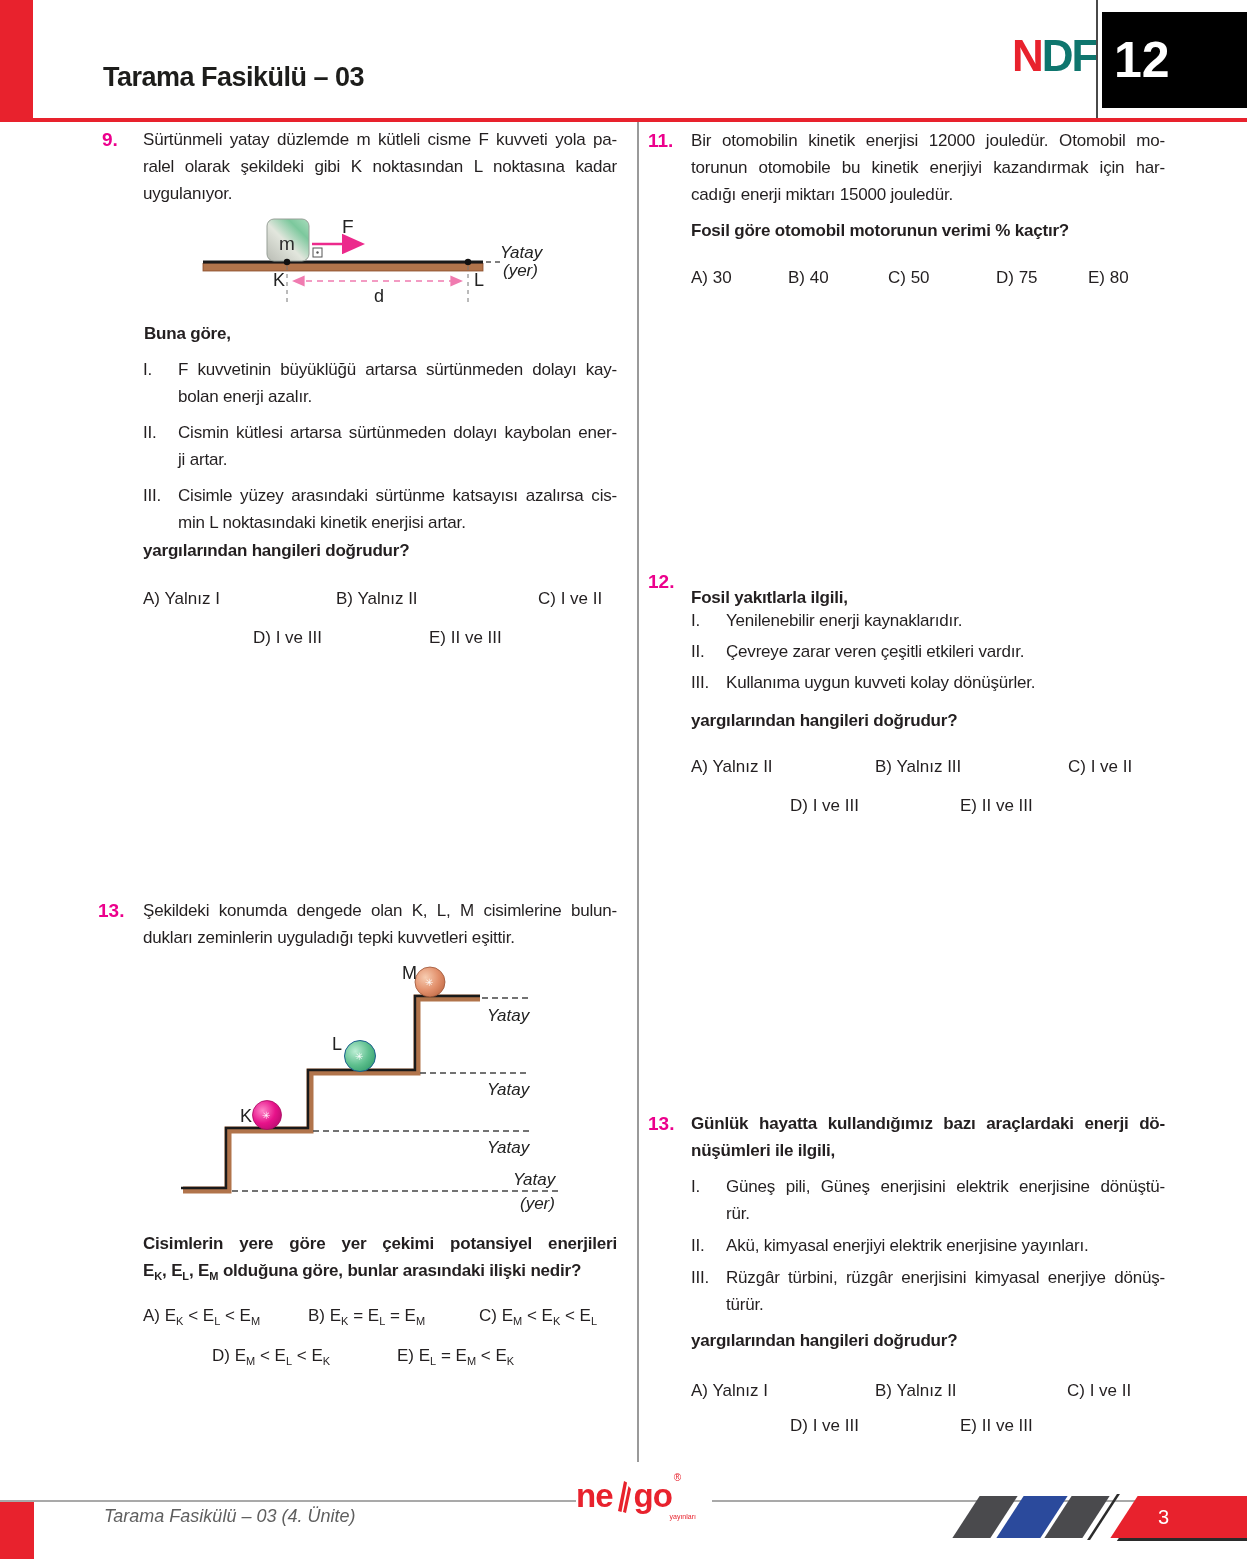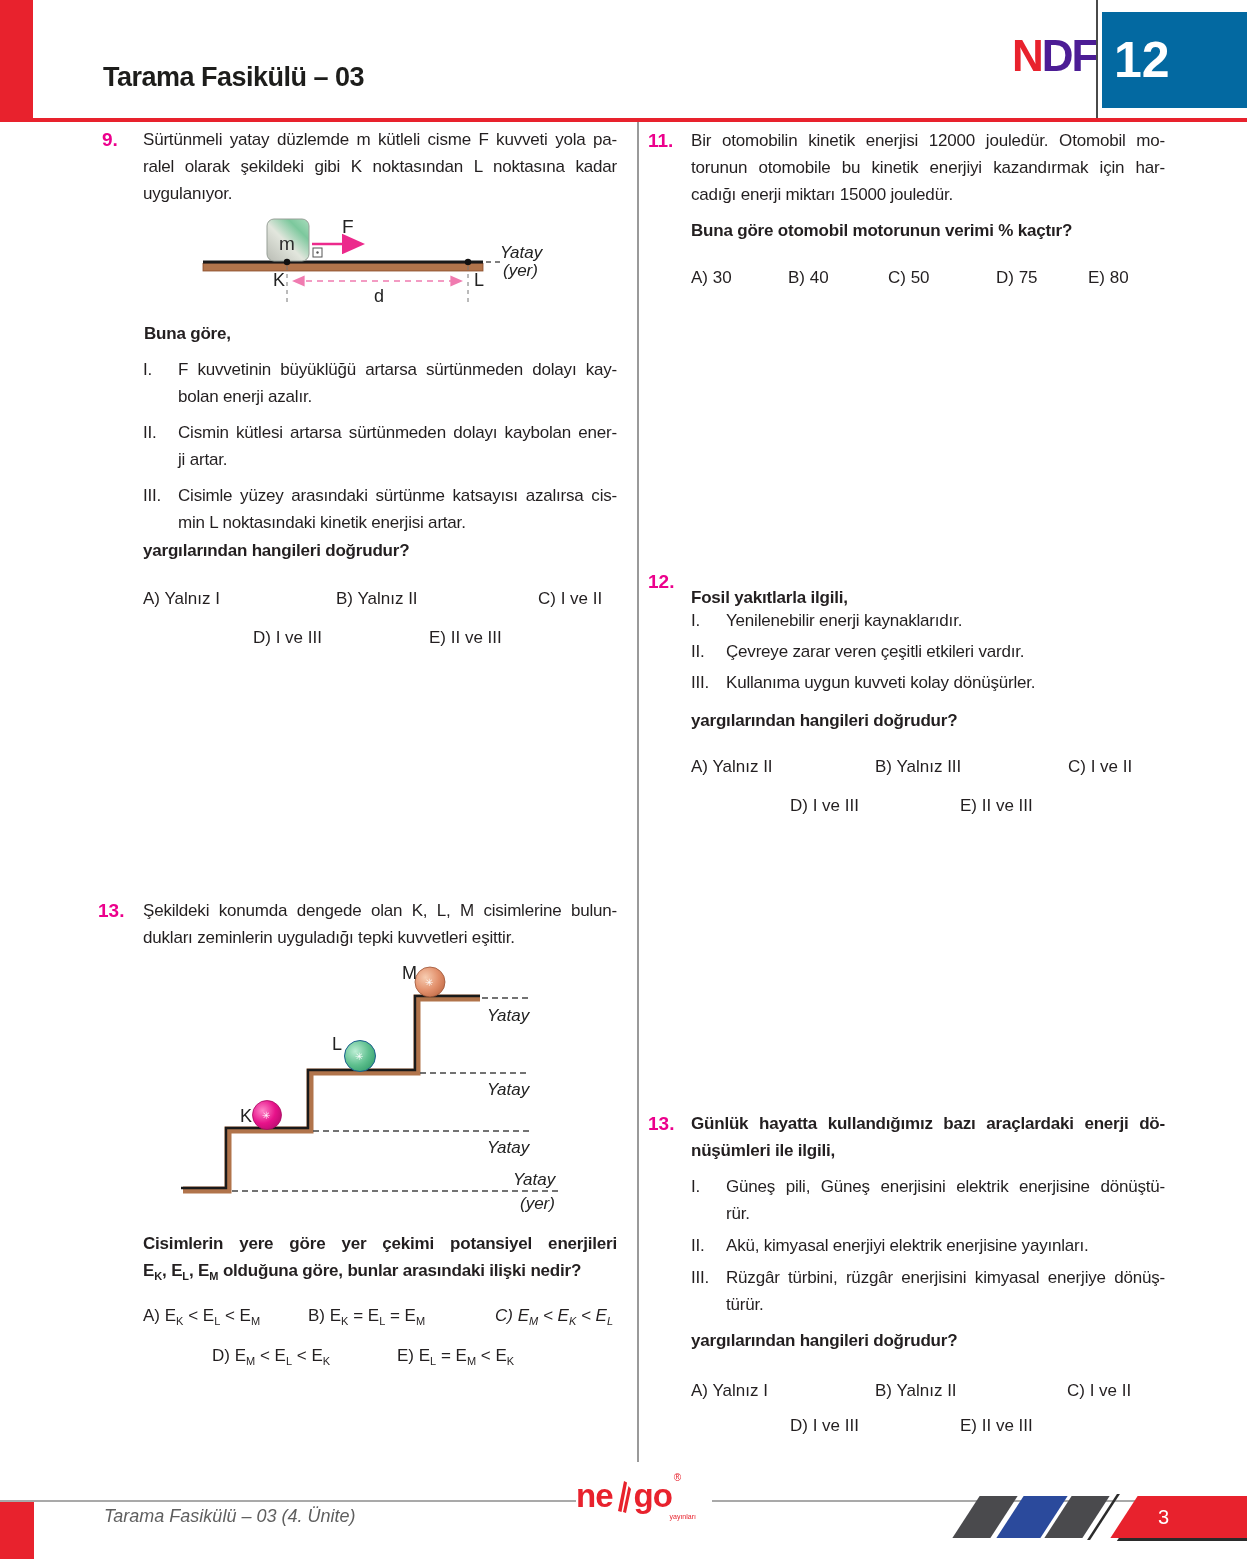--- a/index.html
+++ b/index.html
@@ -5,23 +5,23 @@
   html,body{margin:0;padding:0;background:#e9e9e9;}
   .page{position:relative;width:1247px;height:1559px;background:#ffffff;
         font-family:"Liberation Sans",sans-serif;color:#231f20;overflow:hidden;}
   .abs{position:absolute;}
 
   
   .corner-strip{left:0;top:0;width:33px;height:118px;background:#e8222d;}
   .page-title{left:103px;top:62px;font-size:27px;font-weight:bold;letter-spacing:-0.5px;color:#1d1d1b;}
   .brand{left:1012px;top:32px;font-size:44px;font-weight:bold;letter-spacing:-2px;line-height:48px;}
   .brand .n{color:#e8222d;}
-  .brand .df{color:#4c1d95;margin-top:32px;}
+  .brand .df{color:#0f766e;margin-top:32px;}
   .brand-vline{left:1096px;top:0;width:2px;height:121px;background:#4a4a4a;}
-  .badge{left:1102px;top:12px;width:145px;height:96px;background:#0369a1;color:#fff;
+  .badge{left:1102px;top:12px;width:145px;height:96px;background:#000000;color:#fff;
          font-size:50px;font-weight:bold;line-height:96px;padding-left:12px;box-sizing:border-box;}
   .header-rule{left:0;top:118px;width:1247px;height:4px;background:#e8222d;}
   .col-divider{left:637px;top:122px;width:2px;height:1378px;background:#9a9a9a;}
 
   
   .qnum{font-size:19px;font-weight:bold;color:#ec008c;line-height:27px;}
   .lines{width:474px;font-size:17px;line-height:27px;letter-spacing:-0.2px;}
   .lines>div{min-height:27px;}
   .jl>div:not(:last-child){text-align:justify;text-align-last:justify;}
   .bold{font-weight:bold;}
@@ -192,34 +192,34 @@
     <text x="340" y="254" font-size="17" font-style="italic" fill="#222">(yer)</text>
   </svg>
 
   <div class="abs lines jl bold" style="left:143px;top:1230px;">
     <div>Cisimlerin yere göre yer çekimi potansiyel enerjileri</div>
     <div>E<sub>K</sub>, E<sub>L</sub>, E<sub>M</sub> olduğuna göre, bunlar arasındaki ilişki nedir?</div>
   </div>
   <div class="abs optrow" style="left:143px;top:1302px;">
     <span style="left:0px;">A) E<sub>K</sub> &lt; E<sub>L</sub> &lt; E<sub>M</sub></span>
     <span style="left:165px;">B) E<sub>K</sub> = E<sub>L</sub> = E<sub>M</sub></span>
-    <span style="left:352px;font-style:italic;">C) E<sub>M</sub> &lt; E<sub>K</sub> &lt; E<sub>L</sub></span>
+    <span style="left:336px;">C) E<sub>M</sub> &lt; E<sub>K</sub> &lt; E<sub>L</sub></span>
   </div>
   <div class="abs optrow" style="left:143px;top:1342px;">
     <span style="left:69px;">D) E<sub>M</sub> &lt; E<sub>L</sub> &lt; E<sub>K</sub></span>
     <span style="left:254px;">E) E<sub>L</sub> = E<sub>M</sub> &lt; E<sub>K</sub></span>
   </div>
 
   <div class="abs qnum" style="left:648px;top:127px;">11.</div>
   <div class="abs lines jl" style="left:691px;top:127px;">
     <div>Bir otomobilin kinetik enerjisi 12000 jouledür. Otomobil mo-</div>
     <div>torunun otomobile bu kinetik enerjiyi kazandırmak için har-</div>
     <div>cadığı enerji miktarı 15000 jouledür.</div>
   </div>
-  <div class="abs lines bold" style="left:691px;top:217px;">Buna göre otomobil motorunun verimi % kaçtır?</div>
+  <div class="abs lines bold" style="left:691px;top:217px;">Fosil göre otomobil motorunun verimi % kaçtır?</div>
   <div class="abs optrow" style="left:691px;top:264px;">
     <span style="left:0px;">A) 30</span>
     <span style="left:97px;">B) 40</span>
     <span style="left:197px;">C) 50</span>
     <span style="left:297px;margin-left:8px;">D) 75</span>
     <span style="left:397px;">E) 80</span>
   </div>
 
   <div class="abs qnum" style="left:648px;top:568px;">12.</div>
   <div class="abs lines bold" style="left:691px;top:584px;">Fosil yakıtlarla ilgili,</div>

